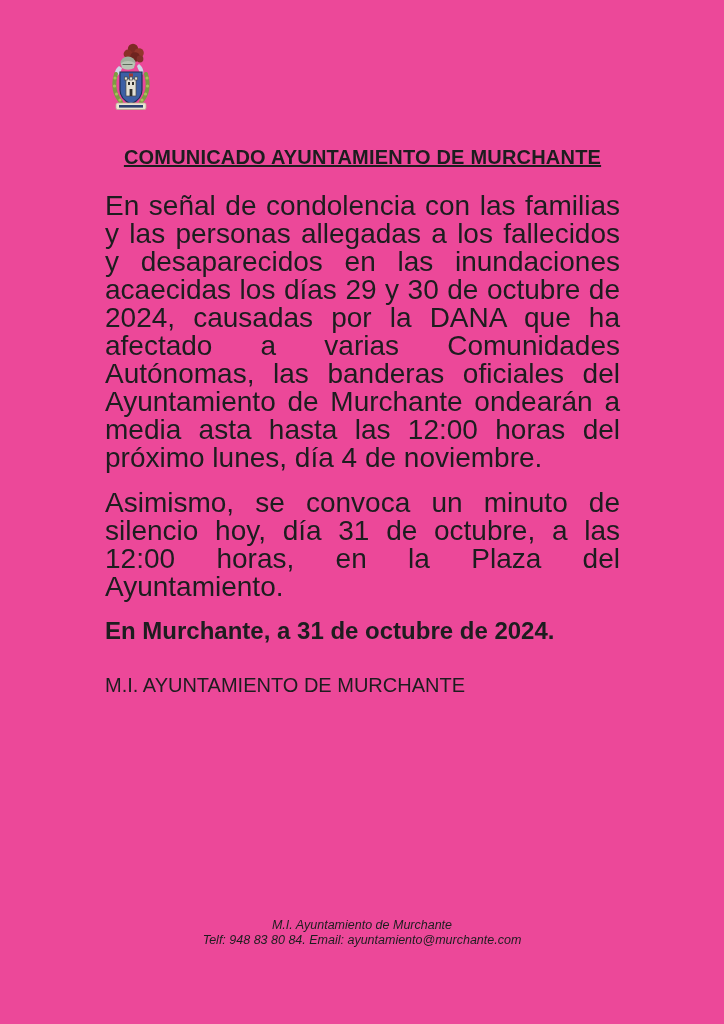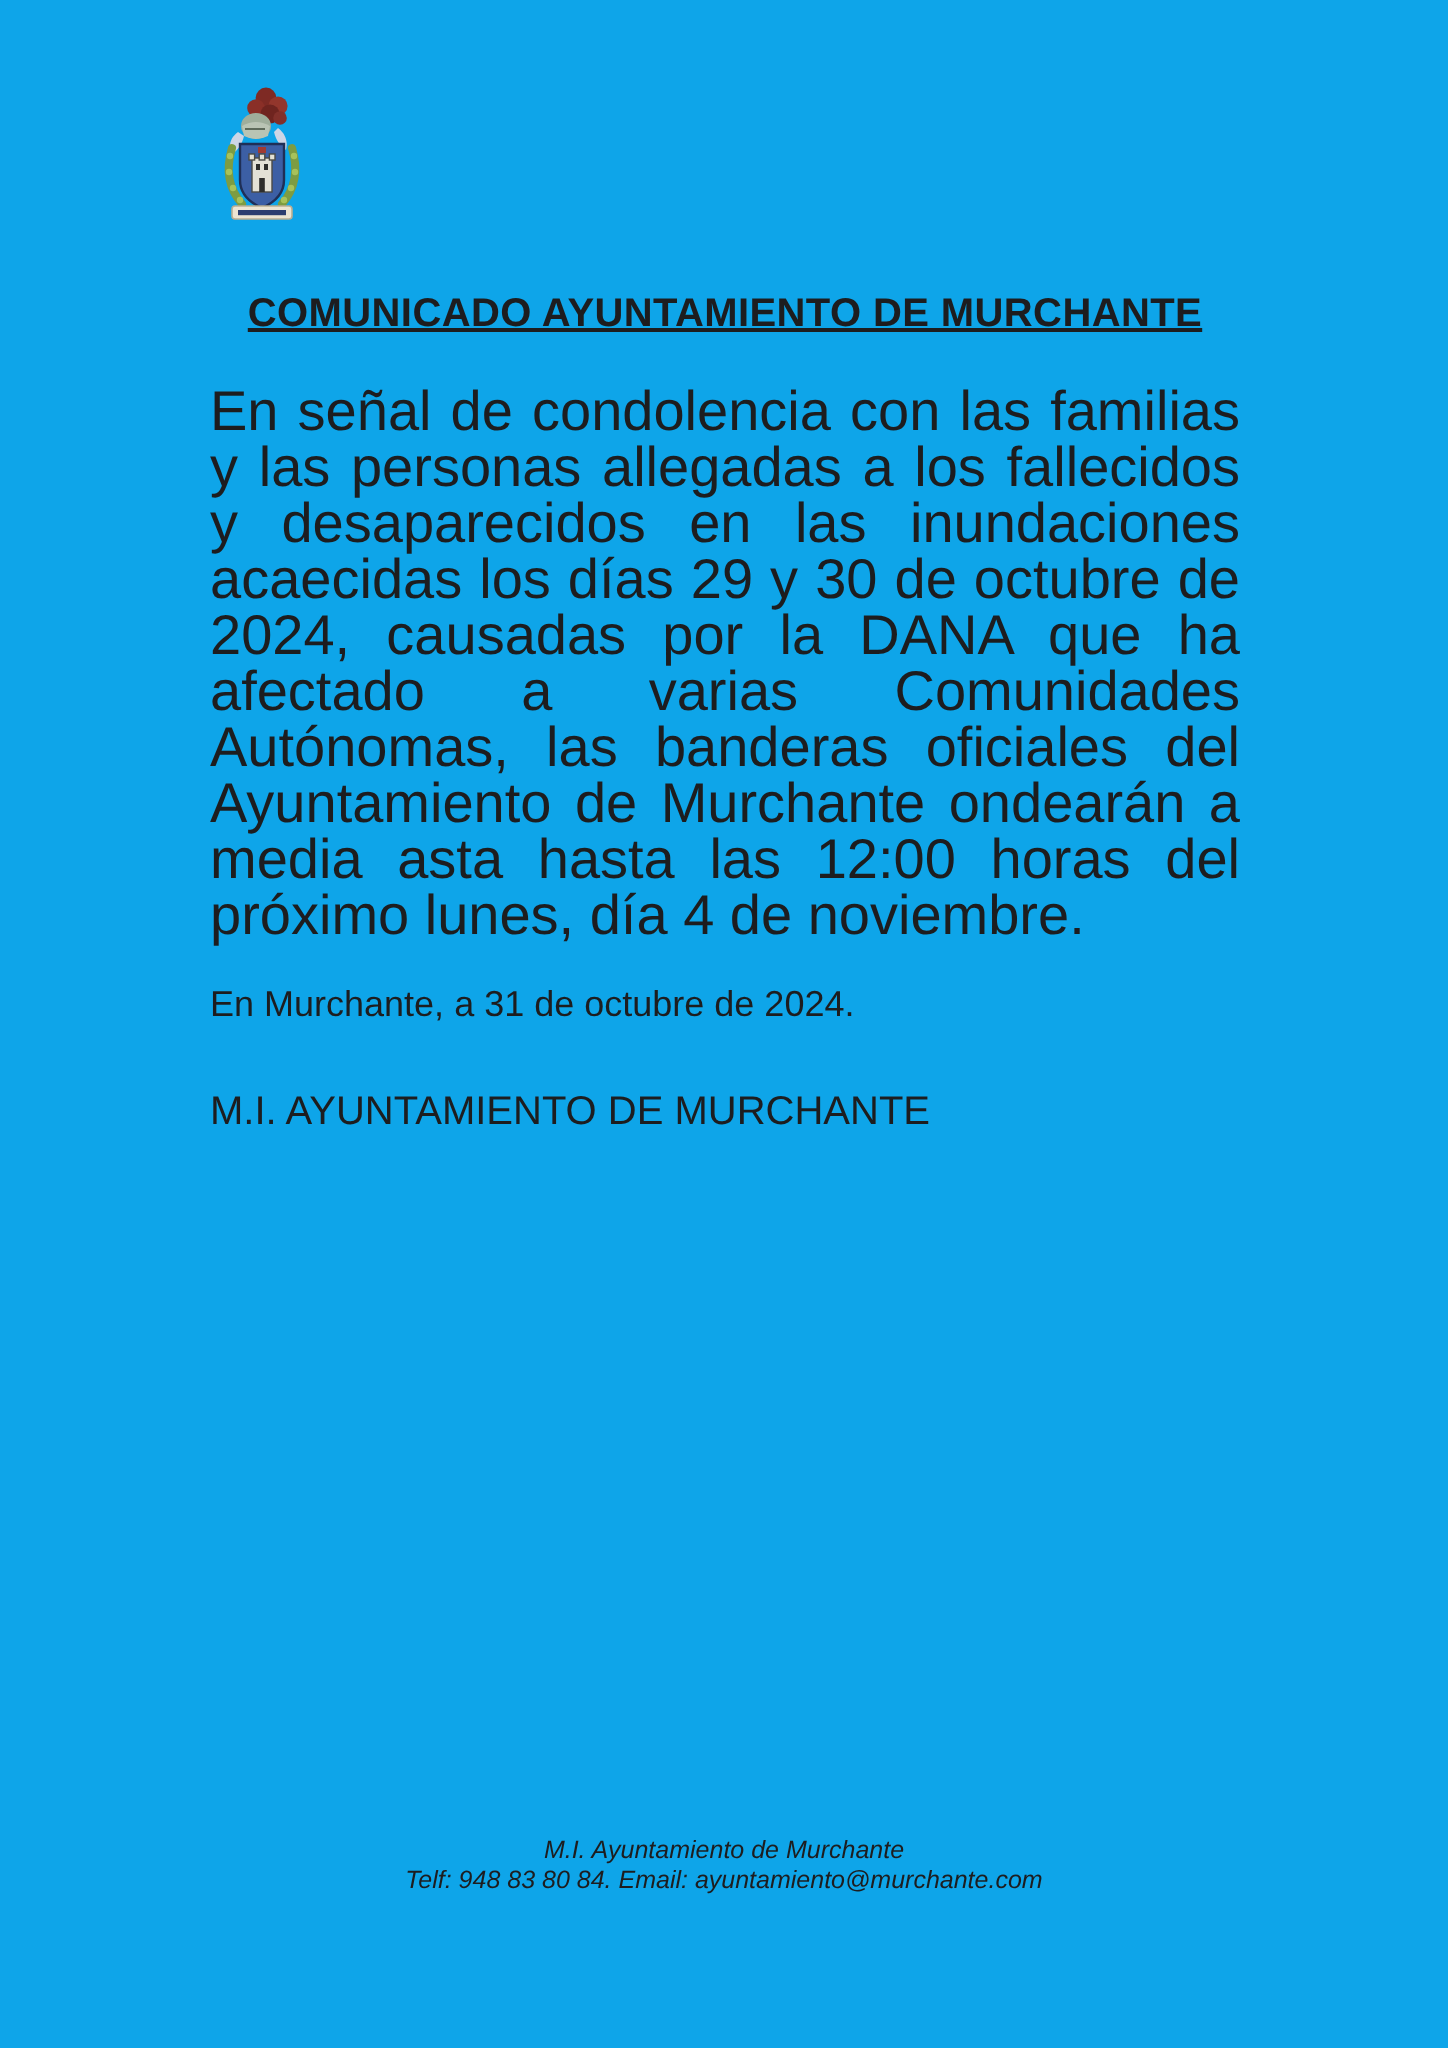--- a/index.html
+++ b/index.html
@@ -4,21 +4,21 @@
 <style>
   html, body {
     margin: 0;
     padding: 0;
     background: #ffffff;
   }
   .page {
     position: relative;
     width: 724px;
     height: 1024px;
-    background: #0ea5e9;
+    background: #ec4899;
     font-family: "Liberation Sans", sans-serif;
     color: #1d1d1f;
     overflow: hidden;
     margin: 0 auto;
   }
   .crest {
     position: absolute;
     left: 104px;
     top: 42px;
     width: 54px;
@@ -48,24 +48,25 @@
     letter-spacing: 0.2px;
   }
   .para {
     font-size: 28px;
     line-height: 28px;
     text-align: justify;
     margin: 23px 0 0 0;
   }
   .para.p2 { margin-top: 17px; }
   .date-line {
-    font-size: 18px;
+    font-size: 24px;
     line-height: 28px;
     text-align: left;
     margin: 16px 0 0 0;
+    font-weight: bold;
   }
   .signature {
     font-size: 20px;
     line-height: 28px;
     text-align: left;
     margin: 26px 0 0 0;
   }
   .footer {
     position: absolute;
     left: 0;
@@ -136,20 +137,21 @@
     <g>
       <rect x="12" y="61" width="30" height="6.5" rx="1.5" fill="#ece4d2" stroke="#b9ae92" stroke-width="0.8"></rect>
       <rect x="15" y="63" width="24" height="2.6" fill="#2c3e70"></rect>
     </g>
   </svg>
 
   <div class="content">
     <h1 class="doc-title">COMUNICADO AYUNTAMIENTO DE MURCHANTE</h1>
 
     <p class="para">En señal de condolencia con las familias y las personas allegadas a los fallecidos y desaparecidos en las inundaciones acaecidas los días 29 y 30 de octubre de 2024, causadas por la DANA que ha afectado a varias Comunidades Autónomas, las banderas oficiales del Ayuntamiento de Murchante ondearán a media asta hasta las 12:00 horas del próximo lunes, día 4 de noviembre.</p>
+    <p class="para p2">Asimismo, se convoca un minuto de silencio hoy, día 31 de octubre, a las 12:00 horas, en la Plaza del Ayuntamiento.</p>
 
     <p class="date-line">En Murchante, a 31 de octubre de 2024.</p>
     <p class="signature">M.I. AYUNTAMIENTO DE MURCHANTE</p>
   </div>
 
   <div class="footer">
     <div>M.I. Ayuntamiento de Murchante</div>
     <div>Telf: 948 83 80 84. Email: ayuntamiento@murchante.com</div>
   </div>
 

